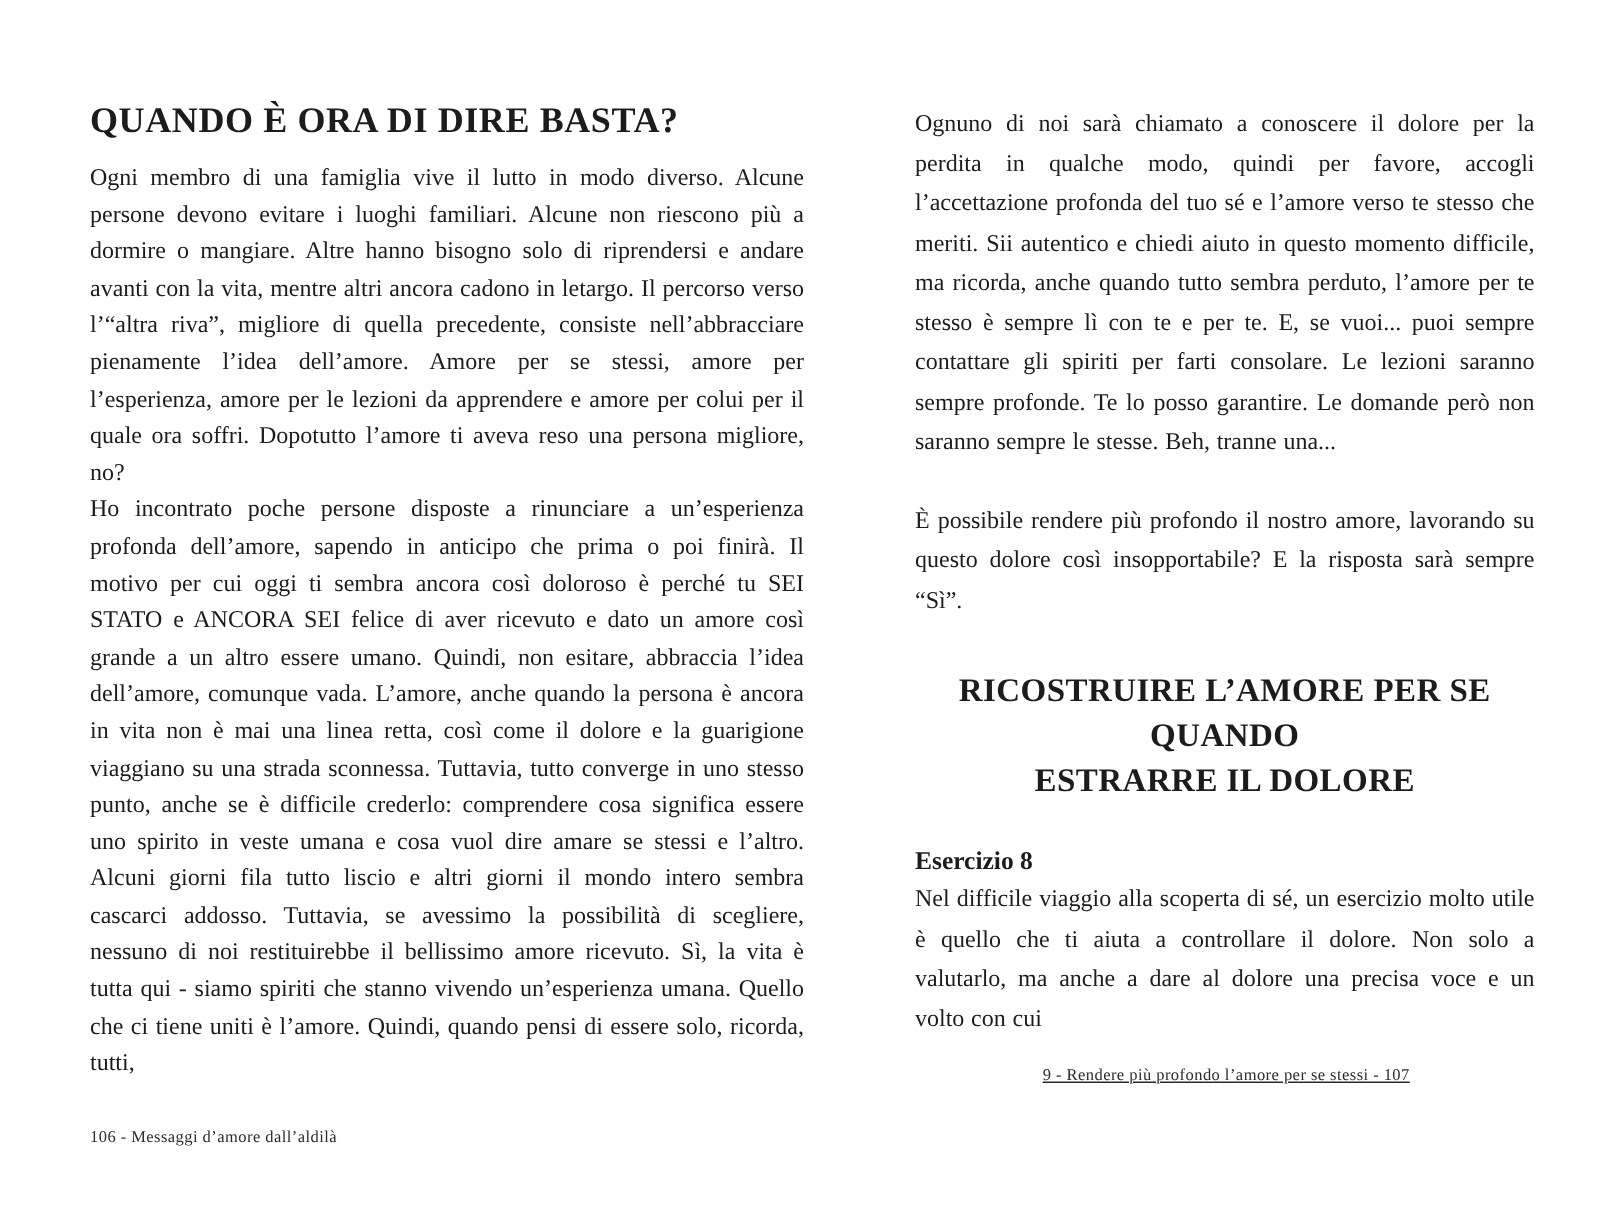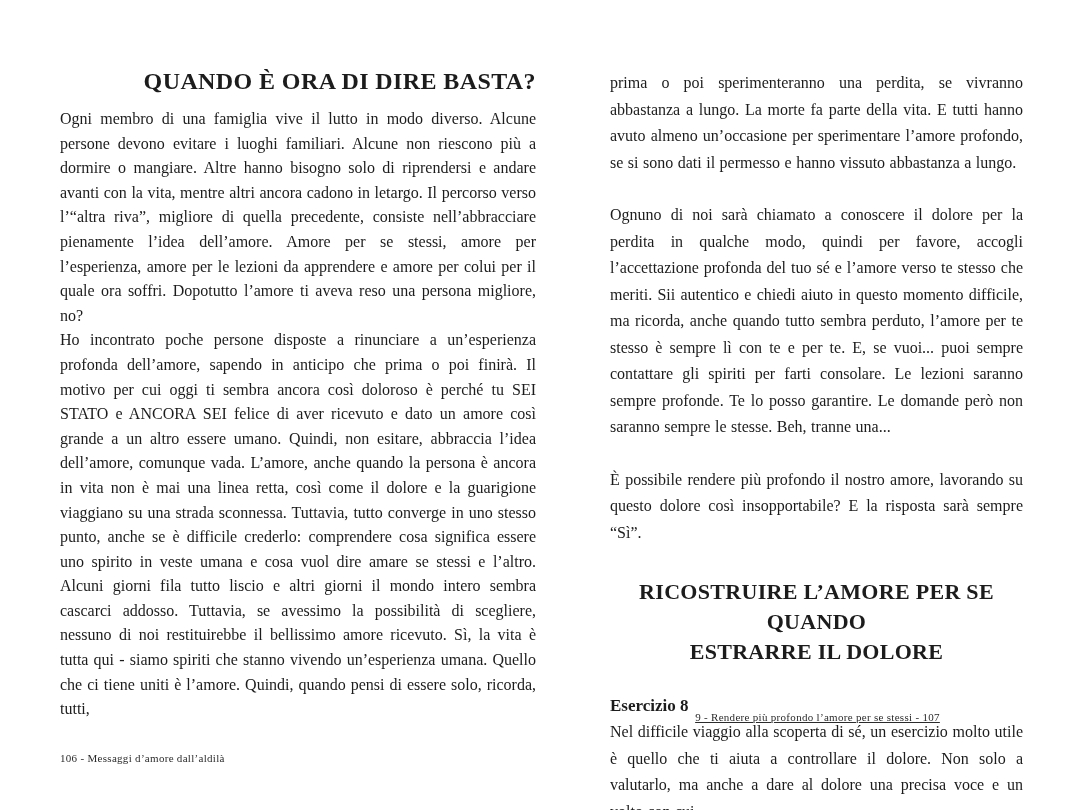--- a/index.html
+++ b/index.html
@@ -26,21 +26,21 @@
   }
   .page-right {
     left: 610px;
     top: 70px;
     width: 413px;
   }
   .chapter-title {
     font-size: 24px;
     font-weight: bold;
     letter-spacing: 0.4px;
-    text-align: right;
+    text-align: left;
     line-height: 30px;
     margin: 0 0 11px 0;
   }
   .body-par {
     font-size: 16px;
     text-align: justify;
     margin: 0;
     word-spacing: 0.5px;
   }
   .page-left .body-par {
@@ -98,21 +98,20 @@
 
 <div>
 
   <section class="page page-left">
     <h1 class="chapter-title">QUANDO È ORA DI DIRE BASTA?</h1>
     <p class="body-par">Ogni membro di una famiglia vive il lutto in modo diverso. Alcune persone devono evitare i luoghi familiari. Alcune non riescono più a dormire o mangiare. Altre hanno bisogno solo di riprendersi e andare avanti con la vita, mentre altri ancora cadono in letargo. Il percorso verso l’“altra riva”, migliore di quella precedente, consiste nell’abbracciare pienamente l’idea dell’amore. Amore per se stessi, amore per l’esperienza, amore per le lezioni da apprendere e amore per colui per il quale ora soffri. Dopotutto l’amore ti aveva reso una persona migliore, no?</p>
     <p class="body-par">Ho incontrato poche persone disposte a rinunciare a un’esperienza profonda dell’amore, sapendo in anticipo che prima o poi finirà. Il motivo per cui oggi ti sembra ancora così doloroso è perché tu SEI STATO e ANCORA SEI felice di aver ricevuto e dato un amore così grande a un altro essere umano. Quindi, non esitare, abbraccia l’idea dell’amore, comunque vada. L’amore, anche quando la persona è ancora in vita non è mai una linea retta, così come il dolore e la guarigione viaggiano su una strada sconnessa. Tuttavia, tutto converge in uno stesso punto, anche se è difficile crederlo: comprendere cosa significa essere uno spirito in veste umana e cosa vuol dire amare se stessi e l’altro. Alcuni giorni fila tutto liscio e altri giorni il mondo intero sembra cascarci addosso. Tuttavia, se avessimo la possibilità di scegliere, nessuno di noi restituirebbe il bellissimo amore ricevuto. Sì, la vita è tutta qui - siamo spiriti che stanno vivendo un’esperienza umana. Quello che ci tiene uniti è l’amore. Quindi, quando pensi di essere solo, ricorda, tutti,</p>
   </section>
 
   <section class="page page-right">
-    <p class="body-par gap-after">prima o poi sperimenteranno una perdita, se vivranno abbastanza a lungo. La morte fa parte della vita. E tutti hanno avuto almeno un’occasione per sperimentare l’amore profondo, se si sono dati il permesso e hanno vissuto abbastanza a lungo.</p>
     <p class="body-par gap-after">Ognuno di noi sarà chiamato a conoscere il dolore per la perdita in qualche modo, quindi per favore, accogli l’accettazione profonda del tuo sé e l’amore verso te stesso che meriti. Sii autentico e chiedi aiuto in questo momento difficile, ma ricorda, anche quando tutto sembra perduto, l’amore per te stesso è sempre lì con te e per te. E, se vuoi... puoi sempre contattare gli spiriti per farti consolare. Le lezioni saranno sempre profonde. Te lo posso garantire. Le domande però non saranno sempre le stesse. Beh, tranne una...</p>
     <p class="body-par">È possibile rendere più profondo il nostro amore, lavorando su questo dolore così insopportabile? E la risposta sarà sempre “Sì”.</p>
 
     <h2 class="section-title">
       <span class="title-line">RICOSTRUIRE L’AMORE PER SE QUANDO</span>
       <span class="title-line">ESTRARRE IL DOLORE</span>
     </h2>
 
     <p class="exercise-label">Esercizio 8</p>
     <p class="body-par">Nel difficile viaggio alla scoperta di sé, un esercizio molto utile è quello che ti aiuta a controllare il dolore. Non solo a valutarlo, ma anche a dare al dolore una precisa voce e un volto con cui</p>

